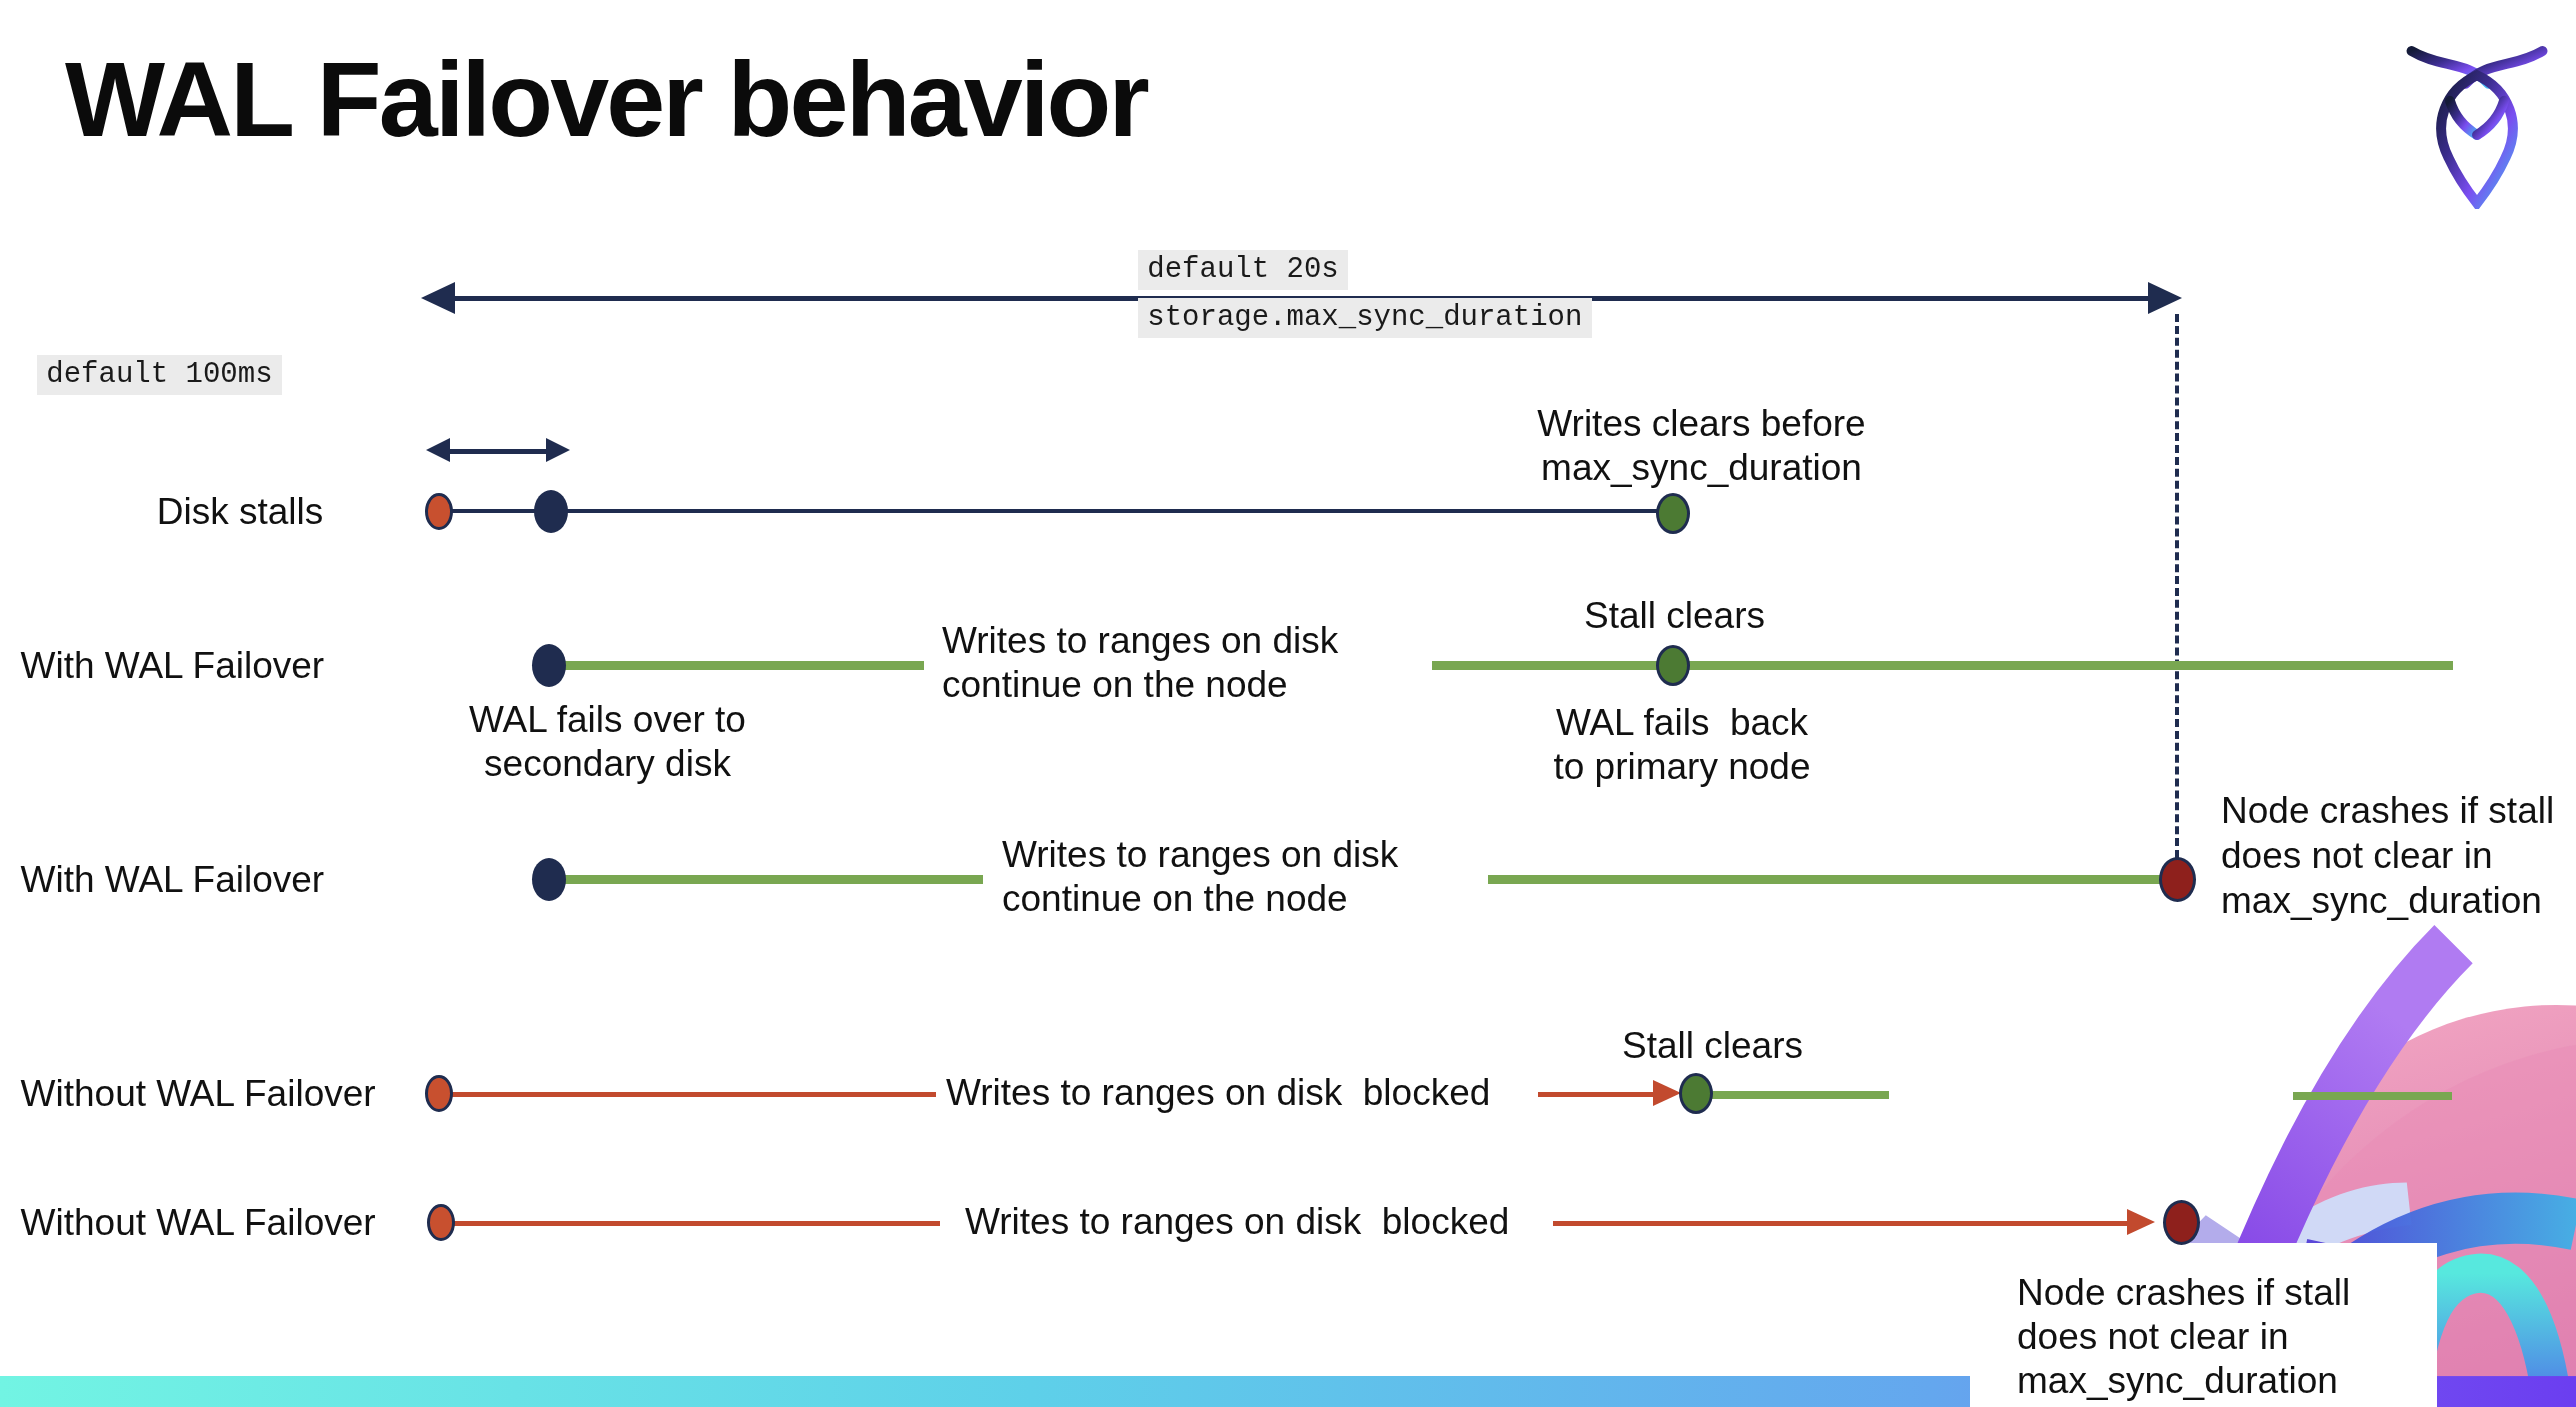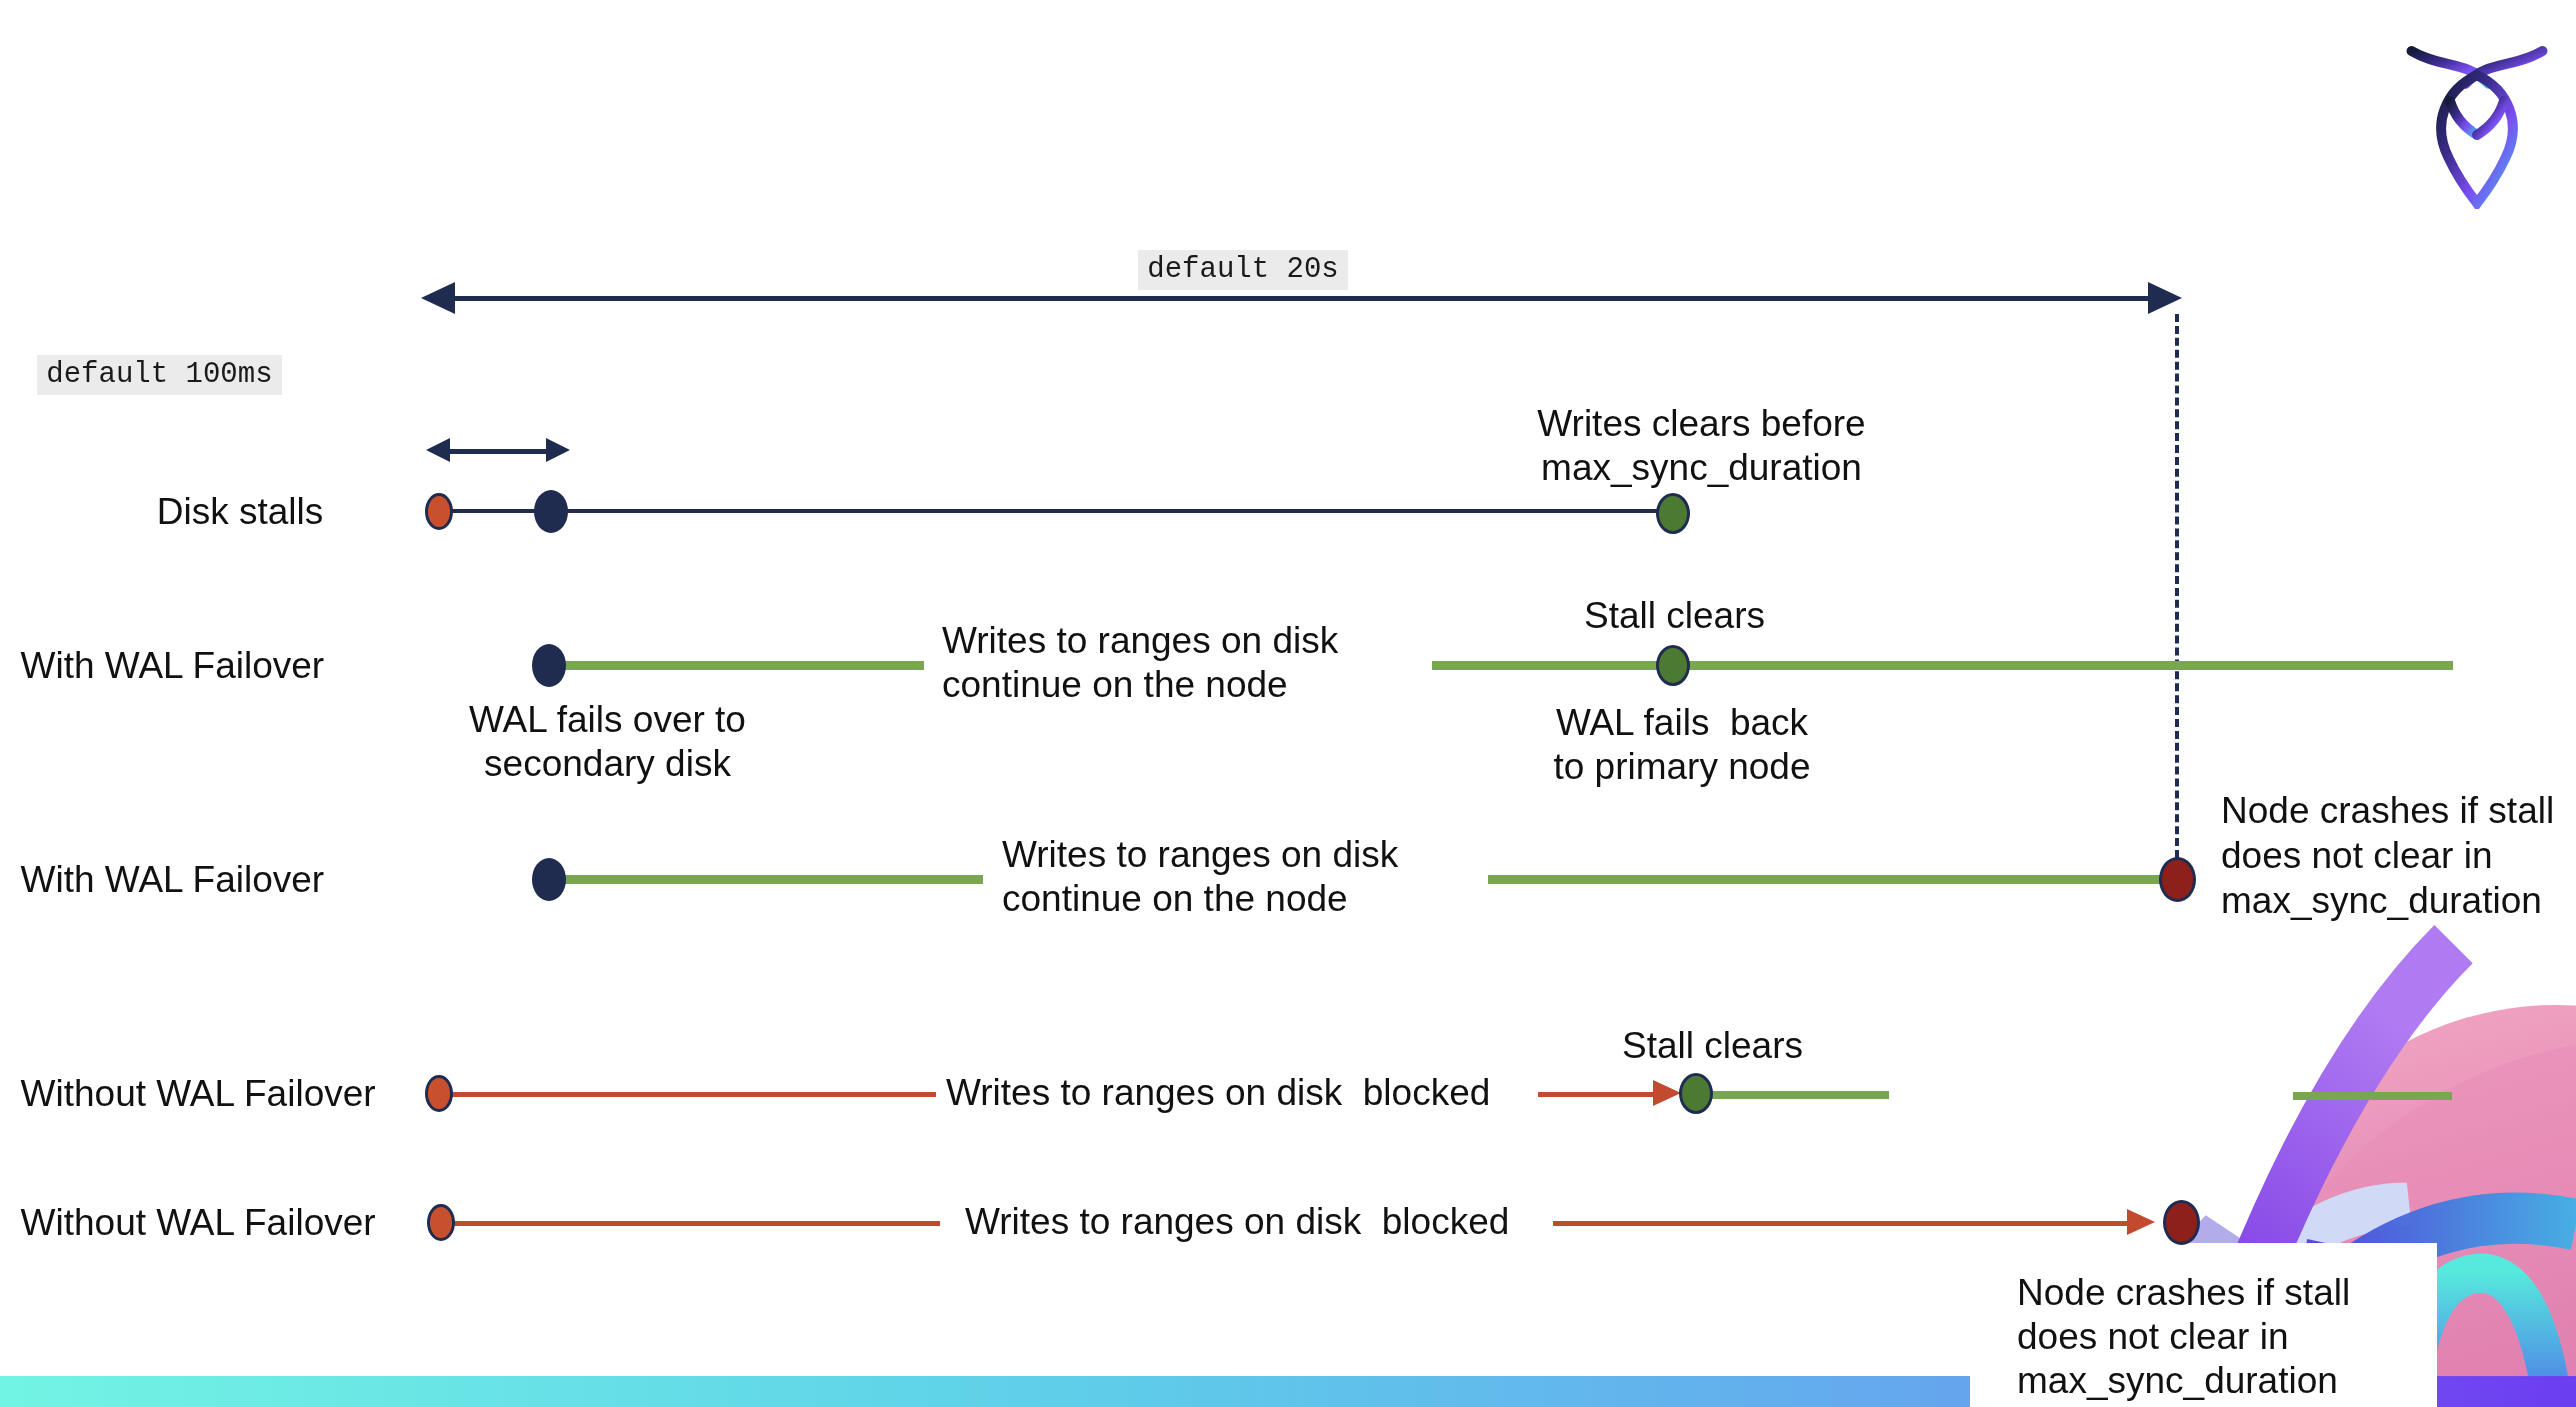--- a/index.html
+++ b/index.html
@@ -43,20 +43,21 @@
 
   .crash-box { left:1970px; top:1243px; width:467px; height:165px; background:#ffffff; z-index:5;
                padding:28px 0 0 47px; }
   .crash-box .note-in { font-size:37px; line-height:44px; white-space:pre-wrap; }
 </style>
 </head>
 <body>
 
 <div class="slide">
 
+  <div class="abs title">WAL Failover behavior</div>
 
   <svg class="abs logo" width="164" height="168" viewBox="0 0 100 118">
     <defs>
       <linearGradient id="gLogo" x1="0" y1="0" x2="1" y2="1">
         <stop offset="0" stop-color="#141a38"></stop>
           <stop offset="0.35" stop-color="#3a2c8c"></stop>
         <stop offset="0.65" stop-color="#7a4df0"></stop>
           <stop offset="1" stop-color="#45b7f2"></stop>
       </linearGradient>
     </defs>
@@ -107,20 +108,21 @@
     <path d="M295,560 C300,430 330,385 372,382 C415,380 445,440 455,560" stroke="url(#gArch)" stroke-width="42" fill="none"></path>
     <rect x="0" y="492" width="476" height="34" fill="url(#gStrip)"></rect>
   </svg>
 
   <div class="abs line navy-line" style="left:439px; top:296px; width:1724px; height:4.7px;"></div>
   <div class="abs tri" style="left:421px; top:282px; border-top:16px solid transparent; border-bottom:16px solid transparent; border-right:34px solid #1f2c4f;"></div>
   <div class="abs tri" style="left:2148px; top:282px; border-top:16px solid transparent; border-bottom:16px solid transparent; border-left:34px solid #1f2c4f;"></div>
 
   <div class="abs cfg" style="left:1138px; top:250px;">
     <span>default 20s</span>
+    <span>storage.max_sync_duration</span>
   </div>
 
   <div class="abs cfg" style="left:37px; top:355px;">
     <span>default 100ms</span>
   </div>
 
   <div class="abs line navy-line" style="left:445px; top:449px; width:108px; height:4.7px;"></div>
   <div class="abs tri" style="left:426px; top:438px; border-top:12px solid transparent; border-bottom:12px solid transparent; border-right:24px solid #1f2c4f;"></div>
   <div class="abs tri" style="left:546px; top:438px; border-top:12px solid transparent; border-bottom:12px solid transparent; border-left:24px solid #1f2c4f;"></div>
 

